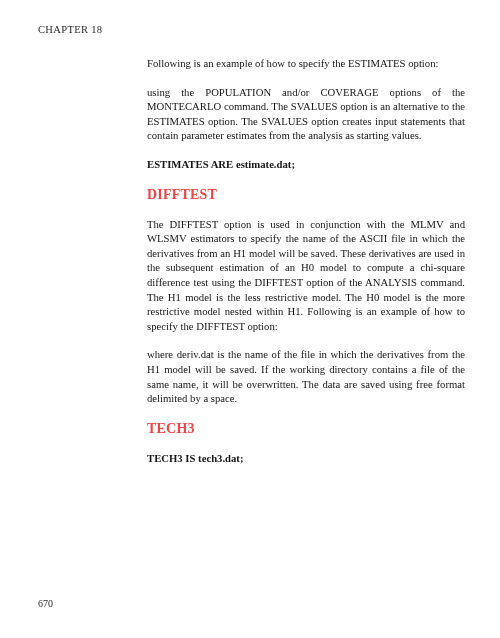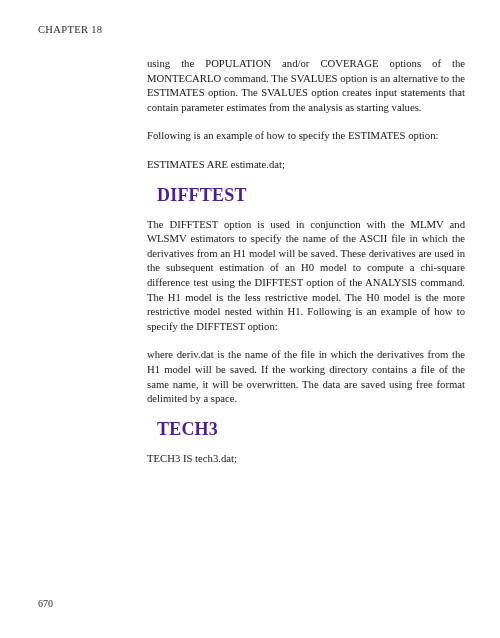--- a/index.html
+++ b/index.html
@@ -58,30 +58,31 @@
     margin-bottom: 0;
   }
 
   p.code-line {
     margin: 0 0 14px 0;
     font-size: 10.7px;
     line-height: 14.6px;
     text-align: left;
     color: #161616;
     white-space: nowrap;
+    font-weight: bold;
   }
 
   h2.section-heading {
-    margin: 6px 0 13px 10px;
+    margin: 6px 0 13px 0;
     font-family: "Liberation Serif", "DejaVu Serif", serif;
-    font-size: 18px;
+    font-size: 14px;
     font-weight: bold;
     line-height: 18px;
     letter-spacing: 0.2px;
-    color: #4c1d95;
+    color: #ef4444;
     text-align: left;
   }
 
   
   .folio {
     position: absolute;
     left: 38px;
     top: 598px;
     font-size: 10px;
     color: #2a2a2a;
@@ -89,23 +90,23 @@
 </style>
 </head>
 <body>
 
 <div class="page">
 
   <div class="running-head">CHAPTER 18</div>
 
   <div class="text-column">
 
+    <p class="body-text">Following is an example of how to specify the ESTIMATES option:</p>
+
     <p class="body-text">using the POPULATION and/or COVERAGE options of the MONTECARLO command.  The SVALUES option is an alternative to the ESTIMATES option.  The SVALUES option creates input statements that contain parameter estimates from the analysis as starting values.</p>
-
-    <p class="body-text">Following is an example of how to specify the ESTIMATES option:</p>
 
     <p class="code-line">ESTIMATES ARE estimate.dat;</p>
 
 
     <h2 class="section-heading">DIFFTEST</h2>
 
     <p class="body-text">The DIFFTEST option is used in conjunction with the MLMV and WLSMV estimators to specify the name of the ASCII file in which the derivatives from an H1 model will be saved.  These derivatives are used in the subsequent estimation of an H0 model to compute a chi-square difference test using the DIFFTEST option of the ANALYSIS command.  The H1 model is the less restrictive model.  The H0 model is the more restrictive model nested within H1.  Following is an example of how to specify the DIFFTEST option:</p>
 
 
     <p class="body-text">where deriv.dat is the name of the file in which the derivatives from the H1 model will be saved.  If the working directory contains a file of the same name, it will be overwritten.  The data are saved using free format delimited by a space.</p>

